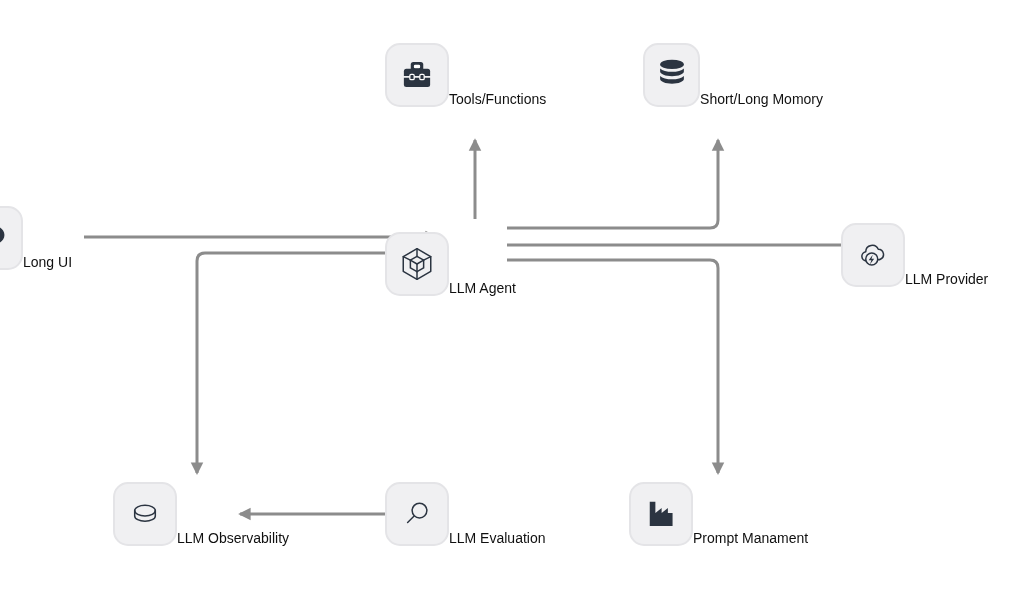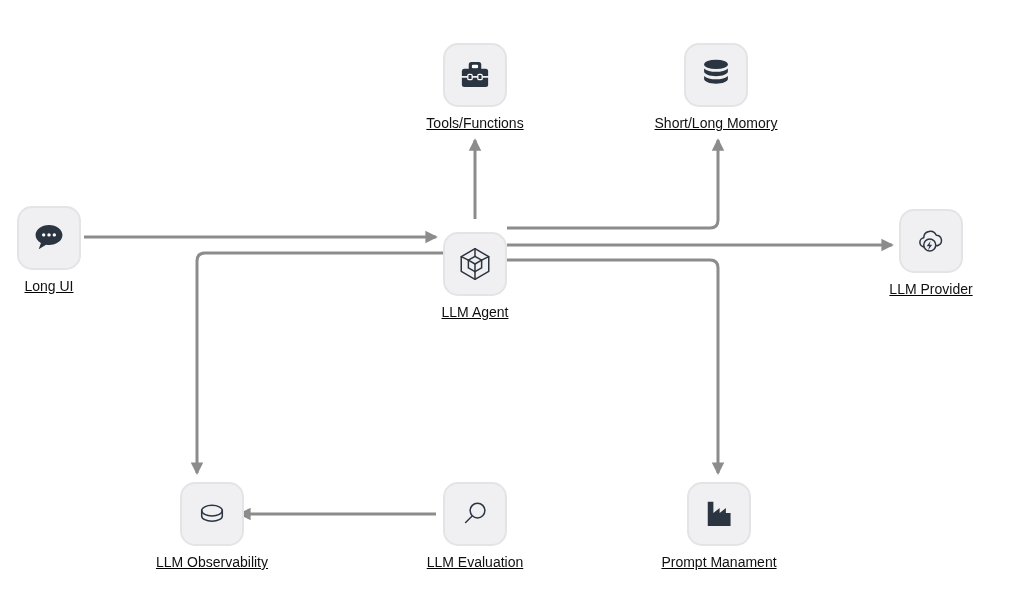--- a/index.html
+++ b/index.html
@@ -9,21 +9,21 @@
     background:#ffffff;
     overflow:hidden;
     font-family:"Liberation Sans", sans-serif;
   }
   #edges{position:absolute;left:0;top:0;width:1024px;height:616px;pointer-events:none;}
   #edges path.edge{stroke:var(--arrow);stroke-width:3;fill:none;}
   #edges #arrowhead path{fill:var(--arrow);stroke:none;}
   .node{
     position:absolute;
     width:180px;
-    display:flex;flex-direction:column;align-items:center;text-decoration:underline;
+    display:flex;flex-direction:row;align-items:flex-end;
   }
   .iconbox{
     width:64px;height:64px;
     background:var(--node-bg);
     border:2px solid var(--node-border);
     border-radius:15px;
     box-sizing:border-box;
     display:flex;align-items:center;justify-content:center;
   }
   .nodelabel{
@@ -35,23 +35,23 @@
     text-align:center;
   }
   .icon{display:block;}
   .icon .st{stroke:var(--icon);fill:none;stroke-width:2.4;stroke-linejoin:round;stroke-linecap:round;}
   .icon .fl{fill:var(--icon);stroke:none;}
   .icon .wh{fill:#ffffff;stroke:none;}
   
   .n-chat{left:-41px;top:206px;}
   .n-agent{left:385px;top:232px;}
   .n-tools{left:385px;top:43px;}
-  .n-memory{left:626px;top:43px;}
-  .n-provider{left:841px;top:209px;}
-  .n-observ{left:122px;top:482px;}
+  .n-memory{left:643px;top:43px;}
+  .n-provider{left:841px;top:223px;}
+  .n-observ{left:113px;top:482px;}
   .n-eval{left:385px;top:482px;}
   .n-prompt{left:629px;top:482px;}
 </style>
 </head>
 <body>
 
 <div id="canvas">
 
   <svg id="edges" width="1024" height="616" viewBox="0 0 1024 616">
     <defs>

